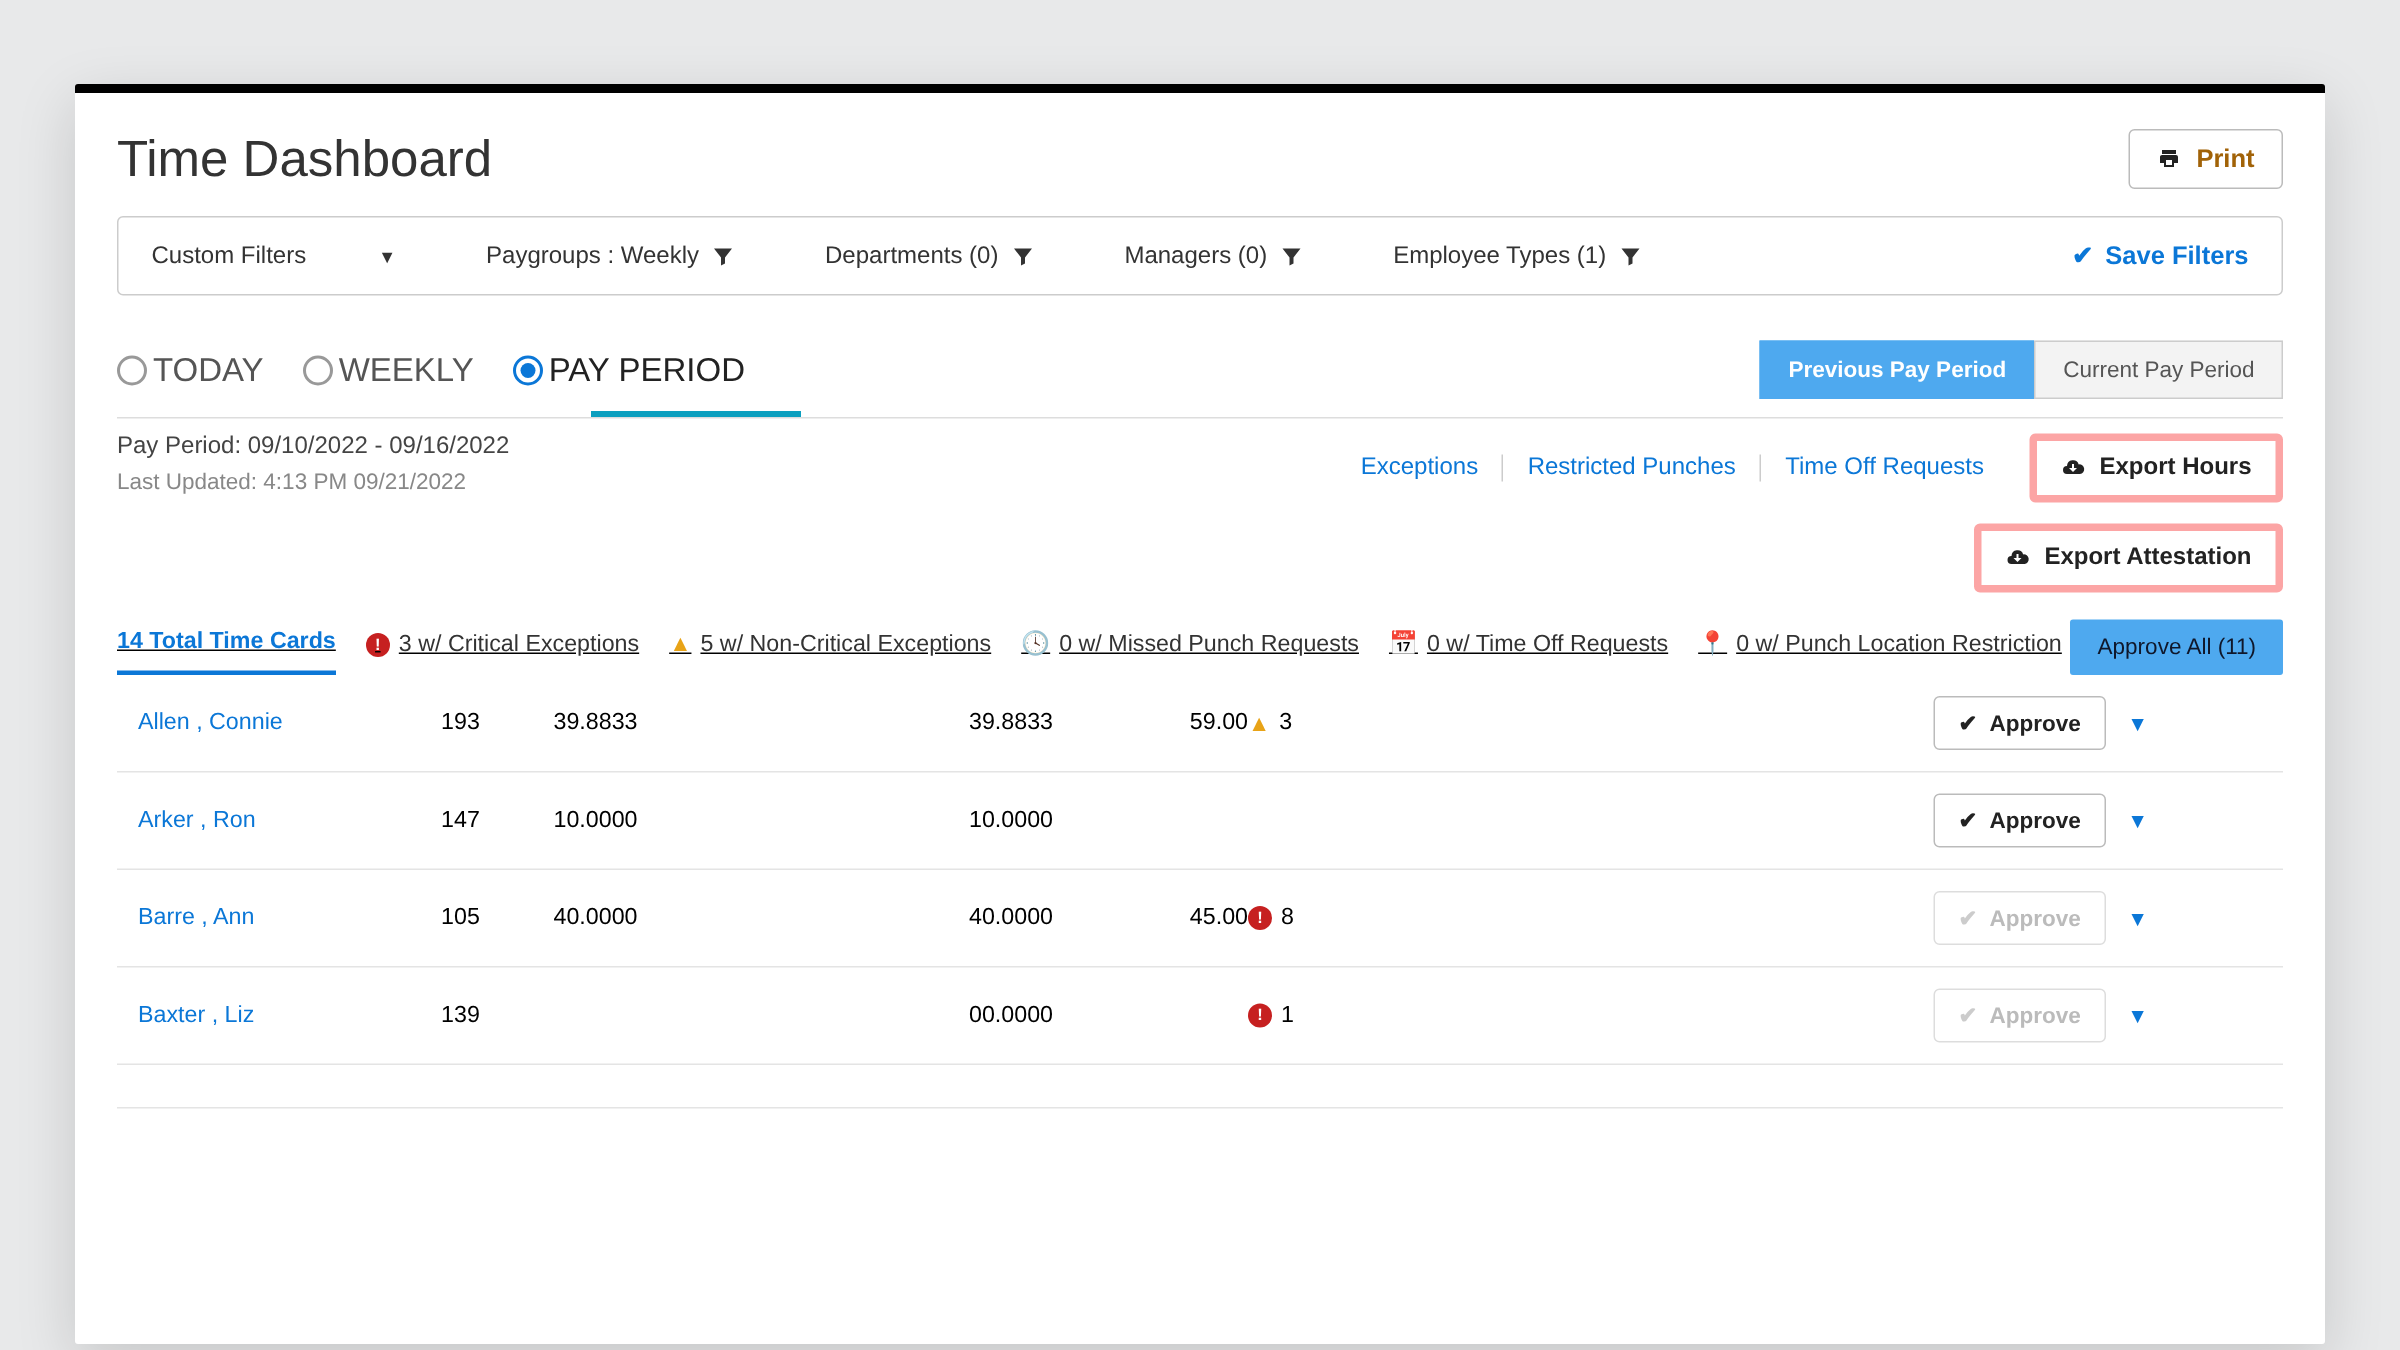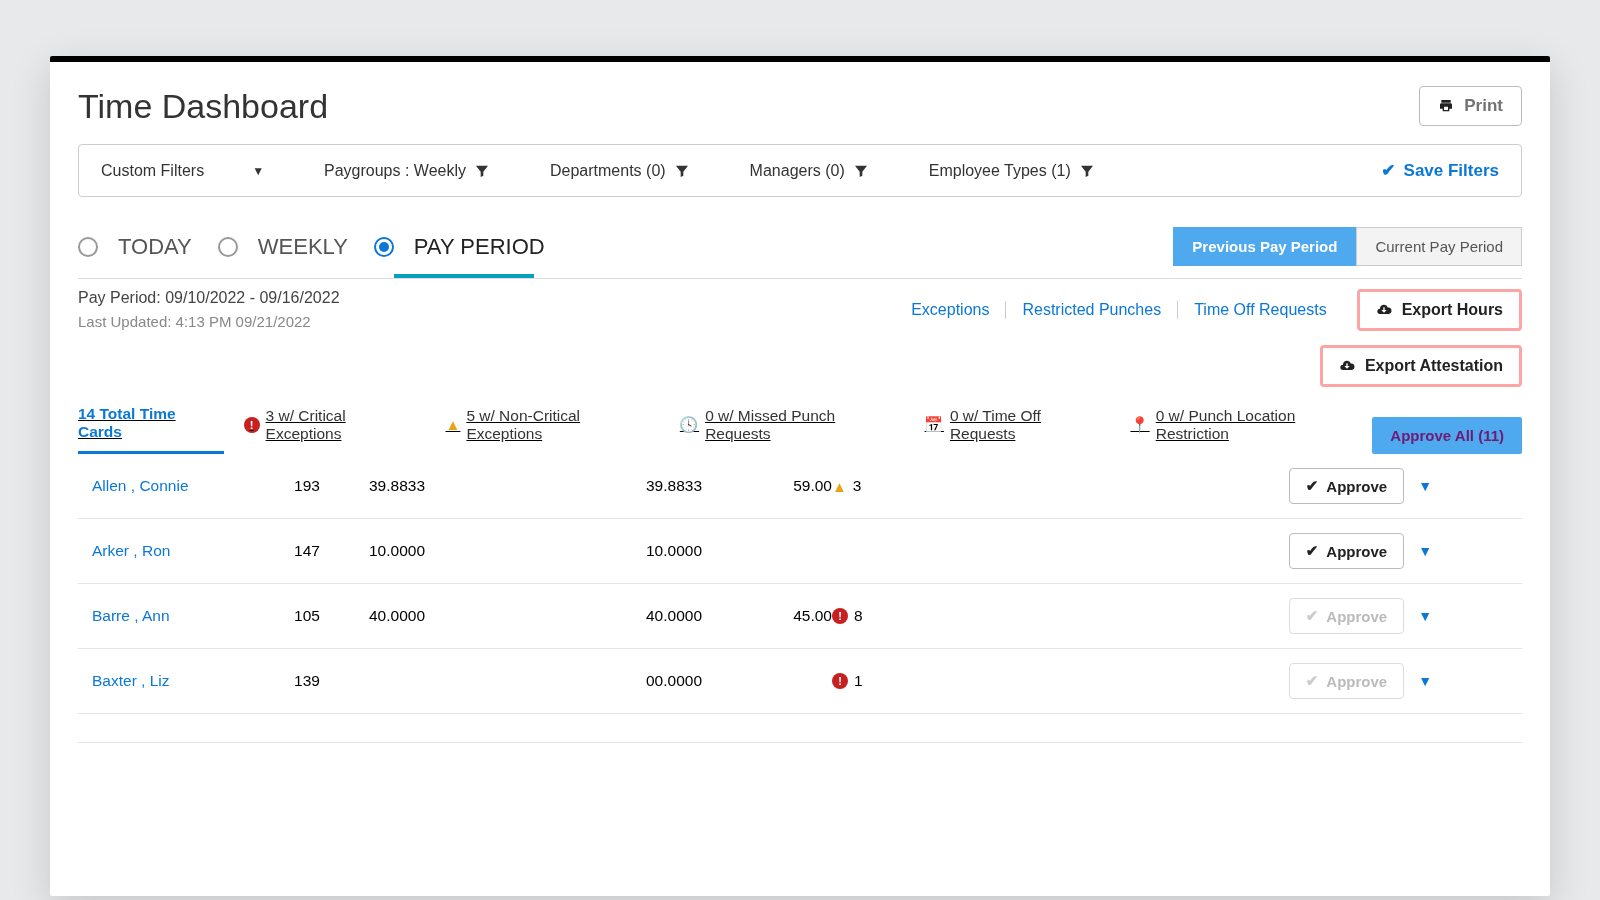--- a/index.html
+++ b/index.html
@@ -10,53 +10,53 @@
   border-radius: 2px;
   box-shadow: 0 12px 40px rgba(0,0,0,0.15);
   height: 840px;
   overflow: hidden;
   position: relative;
 }
 .header-row { display: flex; justify-content: space-between; align-items: center; padding: 24px 28px 18px 28px; }
 .page-title { font-size: 34px; font-weight: 400; color: #333; }
 .print-btn {
   border: 1px solid #bbb; border-radius: 4px; background: #fff;
-  padding: 9px 18px; font-size: 17px; font-weight: 600; color: #737373;
+  padding: 9px 18px; font-size: 17px; font-weight: 600; color: #a16207;
   display: flex; align-items: center; gap: 10px; cursor: pointer;
 }
 .filter-bar {
   margin: 0 28px; border: 1px solid #ccc; border-radius: 4px;
   display: flex; align-items: center; padding: 15px 22px; gap: 60px;
 }
 .filter-item { font-size: 16px; color: #333; display: flex; align-items: center; gap: 8px; cursor: pointer; }
 .filter-icon { font-size: 12px; }
 .save-filters { margin-left: auto; color: #0b77d7; font-weight: 600; display:flex; align-items:center; gap:8px; cursor:pointer; font-size:17px; }
 .view-row { display: flex; align-items: center; padding: 30px 28px 0 28px; gap: 26px; position: relative; }
-.radio-opt { display: flex; align-items: center; gap: 20px; font-size: 22px; color: #555; cursor: pointer; }
+.radio-opt { display: flex; align-items: center; gap: 4px; font-size: 22px; color: #555; cursor: pointer; }
 .radio { width: 20px; height: 20px; border: 2px solid #999; border-radius: 50%; display: inline-flex; align-items:center; justify-content:center; }
 .radio.active { border-color: #0b77d7; }
 .radio.active::after { content:""; width:10px; height:10px; background:#0b77d7; border-radius:50%; }
 .pay-period-btns { margin-left: auto; display: flex; }
 .pp-btn { font-size: 15px; padding: 10px 18px; border: 1px solid #ccc; background: #f3f3f3; color: #555; cursor: pointer; }
 .pp-btn.active { background: #4ea9ef; color: #fff; border-color: #4ea9ef; font-weight: bold; }
 .view-underline { position:absolute; left:344px; bottom:-12px; width:140px; height:4px; background:#0b9fbf; }
 .hr-under { margin: 12px 28px 0 28px; border-top: 1px solid #ddd; }
 .meta-row { display: flex; padding: 10px 28px 0 28px; align-items: flex-start; }
 .meta-left { font-size: 16px; color: #444; }
 .meta-left .sub { color: #888; font-size: 15px; margin-top: 6px; }
 .meta-right { margin-left: auto; display: flex; align-items: center; gap: 0; justify-content: space-between; }
 .link { color: #0b77d7; font-size: 16px; padding: 0 16px; border-right: 1px solid #ccc; cursor:pointer; }
 .link:last-of-type { border-right: none; }
-.export-btn { border: 3px solid #fca5a5; border-radius: 4px; background:#fff; padding: 9px 16px; font-size:16px; font-weight:600; color:#222; display:flex; align-items:center; gap:10px; cursor:pointer; margin-left: 14px; }
+.export-btn { border: 5px solid #fca5a5; border-radius: 4px; background:#fff; padding: 9px 16px; font-size:16px; font-weight:600; color:#222; display:flex; align-items:center; gap:10px; cursor:pointer; margin-left: 14px; }
 .export-att-row { display:flex; justify-content:flex-end; padding: 14px 28px 0 0; }
 .tab { font-size: 15.5px; color: #333; padding-bottom: 10px; cursor:pointer; display:flex; align-items:center; gap:6px; }
 .tab.active { color:#0b77d7; font-weight:600; border-bottom: 3px solid #0b77d7; }
 .badge-crit { width:16px; height:16px; border-radius:50%; background:#c62020; color:#fff; font-size:11px; font-weight:bold; display:inline-flex; align-items:center; justify-content:center; }
 .badge-warn { color:#e8a317; font-size:15px; }
-.approve-all { margin-left:auto; background:#4ea9ef; color:#701a75; border:none; padding:10px 18px; font-size:15px; font-weight:700; cursor:pointer; border-radius:2px; margin-right:0; }
+.approve-all { margin-left:auto; background:#4ea9ef; color:#0f172a; border:none; padding:10px 18px; font-size:15px; font-weight:400; cursor:pointer; border-radius:2px; margin-right:0; }
 .table-wrap { margin: 0 28px; }
 .thead { background:#b5bac5; display:grid; grid-template-columns: 180px 70px 110px 100px 150px 130px 230px 130px 100px 140px; padding: 14px 14px; font-size:15.5px; color:#222; align-items:start; }
 .thead .sort::after { content:" ▼"; font-size:11px; }
 .trow { display:grid; grid-template-columns: 180px 70px 110px 100px 150px 130px 230px 130px 100px 140px; padding: 14px 14px; border-bottom:1px solid #e4e4e4; align-items:center; font-size:15.5px; }
 .trow .name { color:#0b77d7; cursor:pointer; }
 .trow .num { text-align:center; font-variant-numeric: tabular-nums; }
 .trow .right { text-align:right; }
 .outstanding { display:flex; align-items:center; gap:6px; }
 .approve-btn { border:1px solid #bbb; border-radius:4px; background:#fff; padding:8px 16px; font-size:15px; font-weight:600; color:#222; display:flex; align-items:center; gap:8px; cursor:pointer; }
 .approve-btn.disabled { color:#bbb; border-color:#ddd; cursor:default; }

